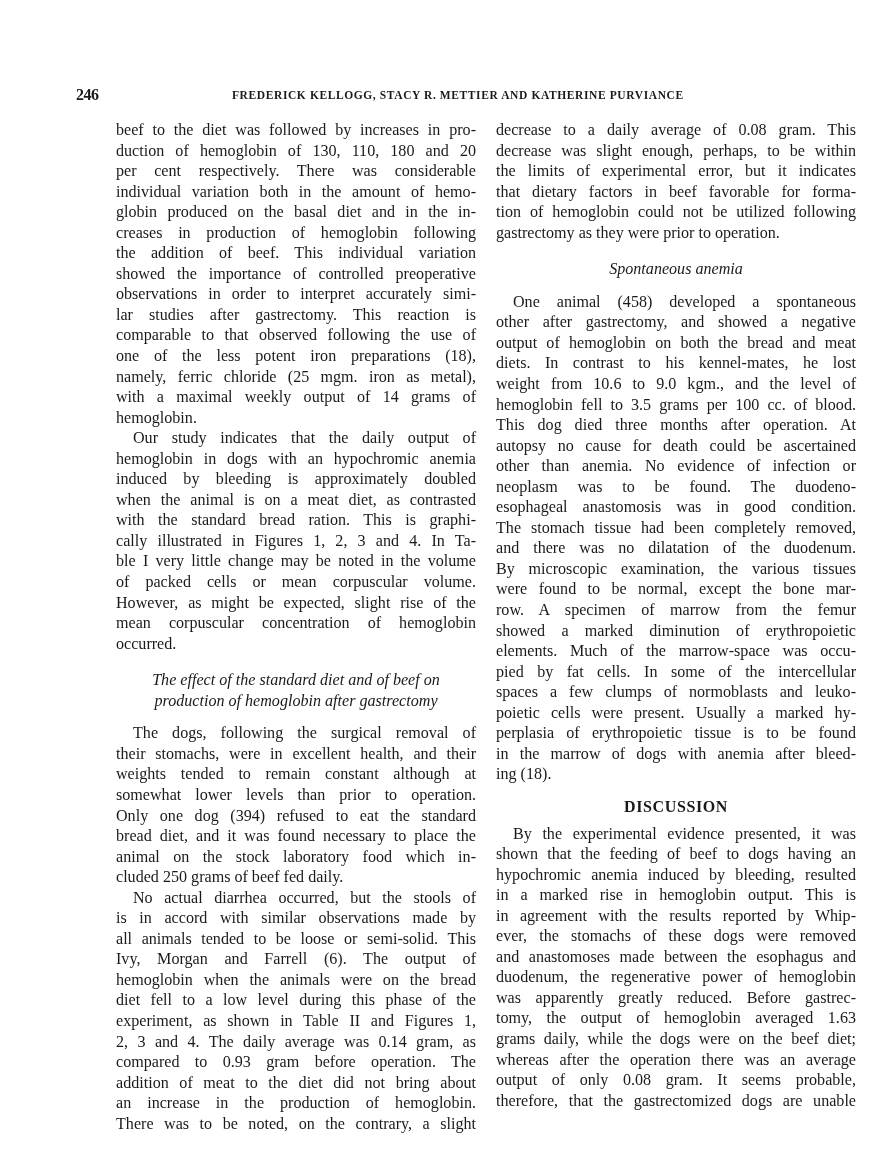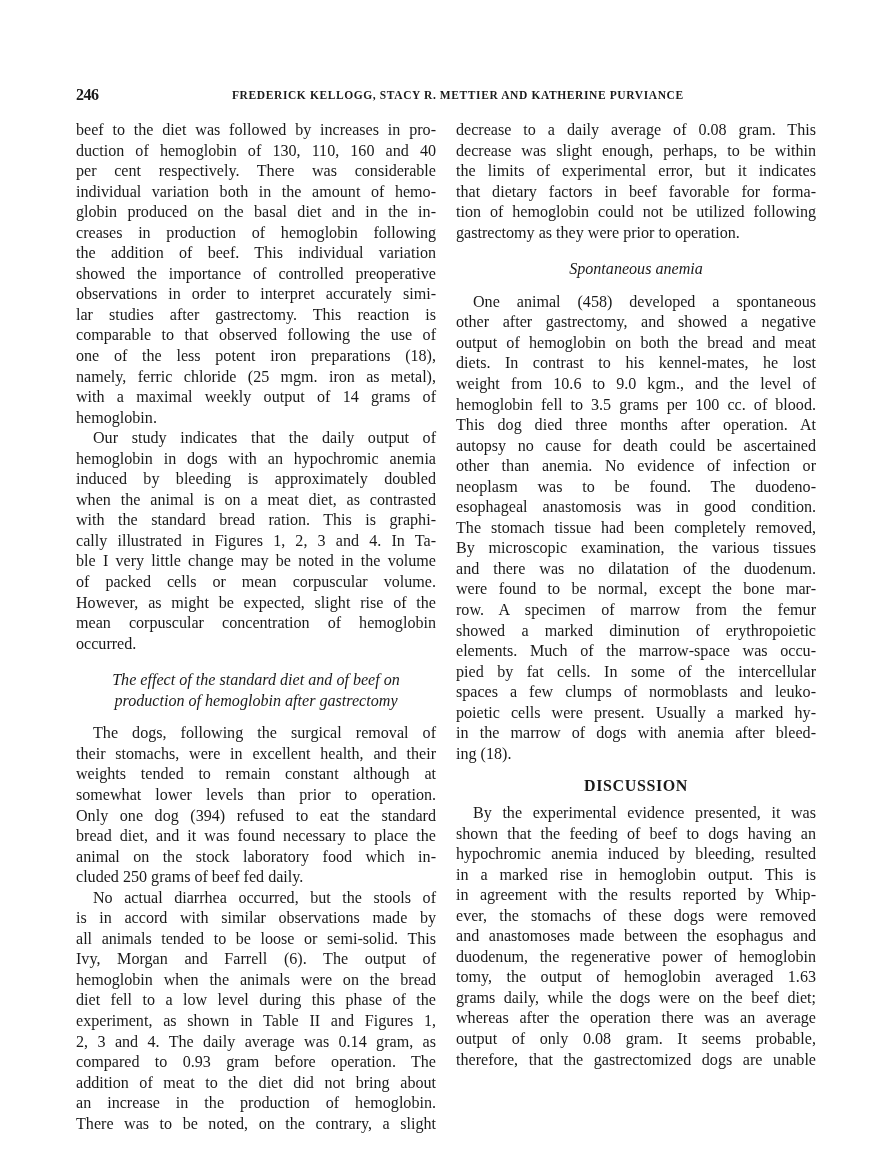--- a/index.html
+++ b/index.html
@@ -1,21 +1,21 @@
 <!DOCTYPE html>
 <html><head>
 <meta charset="utf-8">
 <style>
   html, body { margin: 0; padding: 0; background: #ffffff; }
   body { width: 890px; height: 1163px; position: relative; overflow: hidden;
          font-family: "Liberation Serif", "DejaVu Serif", serif; color: #1a1a1a; }
   .header { position: absolute; top: 86px; left: 76px; width: 740px; height: 20px; }
   .page-num { position: absolute; left: 0; top: 0; font-size: 16px; font-weight: bold; letter-spacing: -0.5px; }
   .running-head { position: absolute; left: 128px; top: 3px; font-size: 11.5px; font-weight: bold; letter-spacing: 0.6px; margin-left: 28px; }
-  .col { position: absolute; top: 120px; width: 360px; font-size: 16.1px; line-height: 20.55px; }
+  .col { position: absolute; top: 120px; width: 360px; font-size: 16.1px; line-height: 20.55px; margin-left: 40px; }
   .col.left { left: 76px; }
   .col.right { left: 456px; }
   .line { display: block; white-space: nowrap; text-align: justify; text-align-last: justify; height: 20.55px; }
   .line.last { text-align-last: left; }
   .indent { padding-left: 17px; }
   .heading-italic { font-style: italic; text-align: center; text-align-last: center; }
   .heading-caps { text-align: center; text-align-last: center; font-size: 16px; font-weight: bold; letter-spacing: 0.6px; }
   .gap-sm { height: 12px; }
   .gap-md { height: 16px; }
 </style>
@@ -23,21 +23,21 @@
 <body>
 
 <div class="header">
   <span class="page-num">246</span>
   <span class="running-head">FREDERICK KELLOGG, STACY R. METTIER AND KATHERINE PURVIANCE</span>
 </div>
 
 <div class="col left">
   <div>
       <span class="line">beef to the diet was followed by increases in pro-</span>
-      <span class="line">duction of hemoglobin of 130, 110, 160 and 40</span>
+      <span class="line">duction of hemoglobin of 130, 110, 180 and 20</span>
       <span class="line">per cent respectively.  There was considerable</span>
       <span class="line">individual variation both in the amount of hemo-</span>
       <span class="line">globin produced on the basal diet and in the in-</span>
       <span class="line">creases in production of hemoglobin following</span>
       <span class="line">the addition of beef.  This individual variation</span>
       <span class="line">showed the importance of controlled preoperative</span>
       <span class="line">observations in order to interpret accurately simi-</span>
       <span class="line">lar studies after gastrectomy.  This reaction is</span>
       <span class="line">comparable to that observed following the use of</span>
       <span class="line">one of the less potent iron preparations (18),</span>
@@ -108,43 +108,45 @@
       <span class="line">output of hemoglobin on both the bread and meat</span>
       <span class="line">diets.  In contrast to his kennel-mates, he lost</span>
       <span class="line">weight from 10.6 to 9.0 kgm., and the level of</span>
       <span class="line">hemoglobin fell to 3.5 grams per 100 cc. of blood.</span>
       <span class="line">This dog died three months after operation.  At</span>
       <span class="line">autopsy no cause for death could be ascertained</span>
       <span class="line">other than anemia.  No evidence of infection or</span>
       <span class="line">neoplasm was to be found.  The duodeno-</span>
       <span class="line">esophageal anastomosis was in good condition.</span>
       <span class="line">The stomach tissue had been completely removed,</span>
+      <span class="line">and there was no dilatation of the duodenum.</span>
       <span class="line">By microscopic examination, the various tissues</span>
-      <span class="line">and there was no dilatation of the duodenum.</span>
       <span class="line">were found to be normal, except the bone mar-</span>
       <span class="line">row.  A specimen of marrow from the femur</span>
       <span class="line">showed a marked diminution of erythropoietic</span>
       <span class="line">elements.  Much of the marrow-space was occu-</span>
       <span class="line">pied by fat cells.  In some of the intercellular</span>
       <span class="line">spaces a few clumps of normoblasts and leuko-</span>
       <span class="line">poietic cells were present.  Usually a marked hy-</span>
+      <span class="line">perplasia of erythropoietic tissue is to be found</span>
       <span class="line">in the marrow of dogs with anemia after bleed-</span>
       <span class="line last">ing (18).</span>
     </div>
   <div class="gap-sm"></div>
   <div class="line heading-caps">DISCUSSION</div>
   <div class="gap-sm" style="height:6px"></div>
   <div>
       <span class="line indent">By the experimental evidence presented, it was</span>
       <span class="line">shown that the feeding of beef to dogs having an</span>
       <span class="line">hypochromic anemia induced by bleeding, resulted</span>
       <span class="line">in a marked rise in hemoglobin output.  This is</span>
       <span class="line">in agreement with the results reported by Whip-</span>
       <span class="line">ever, the stomachs of these dogs were removed</span>
       <span class="line">and anastomoses made between the esophagus and</span>
       <span class="line">duodenum, the regenerative power of hemoglobin</span>
+      <span class="line">was apparently greatly reduced.  Before gastrec-</span>
       <span class="line">tomy, the output of hemoglobin averaged 1.63</span>
       <span class="line">grams daily, while the dogs were on the beef diet;</span>
       <span class="line">whereas after the operation there was an average</span>
       <span class="line">output of only 0.08 gram.  It seems probable,</span>
       <span class="line">therefore, that the gastrectomized dogs are unable</span>
     </div>
 </div>
 
 </body></html>

